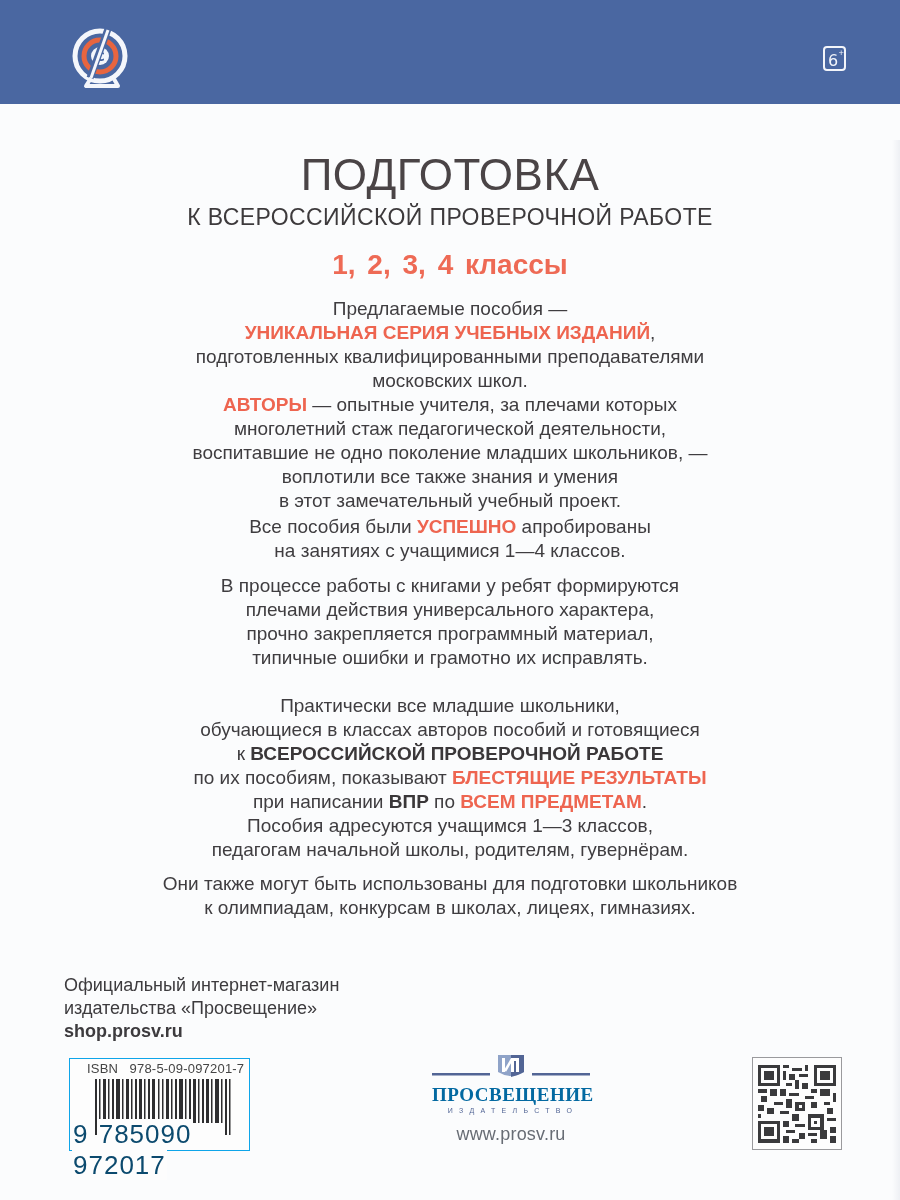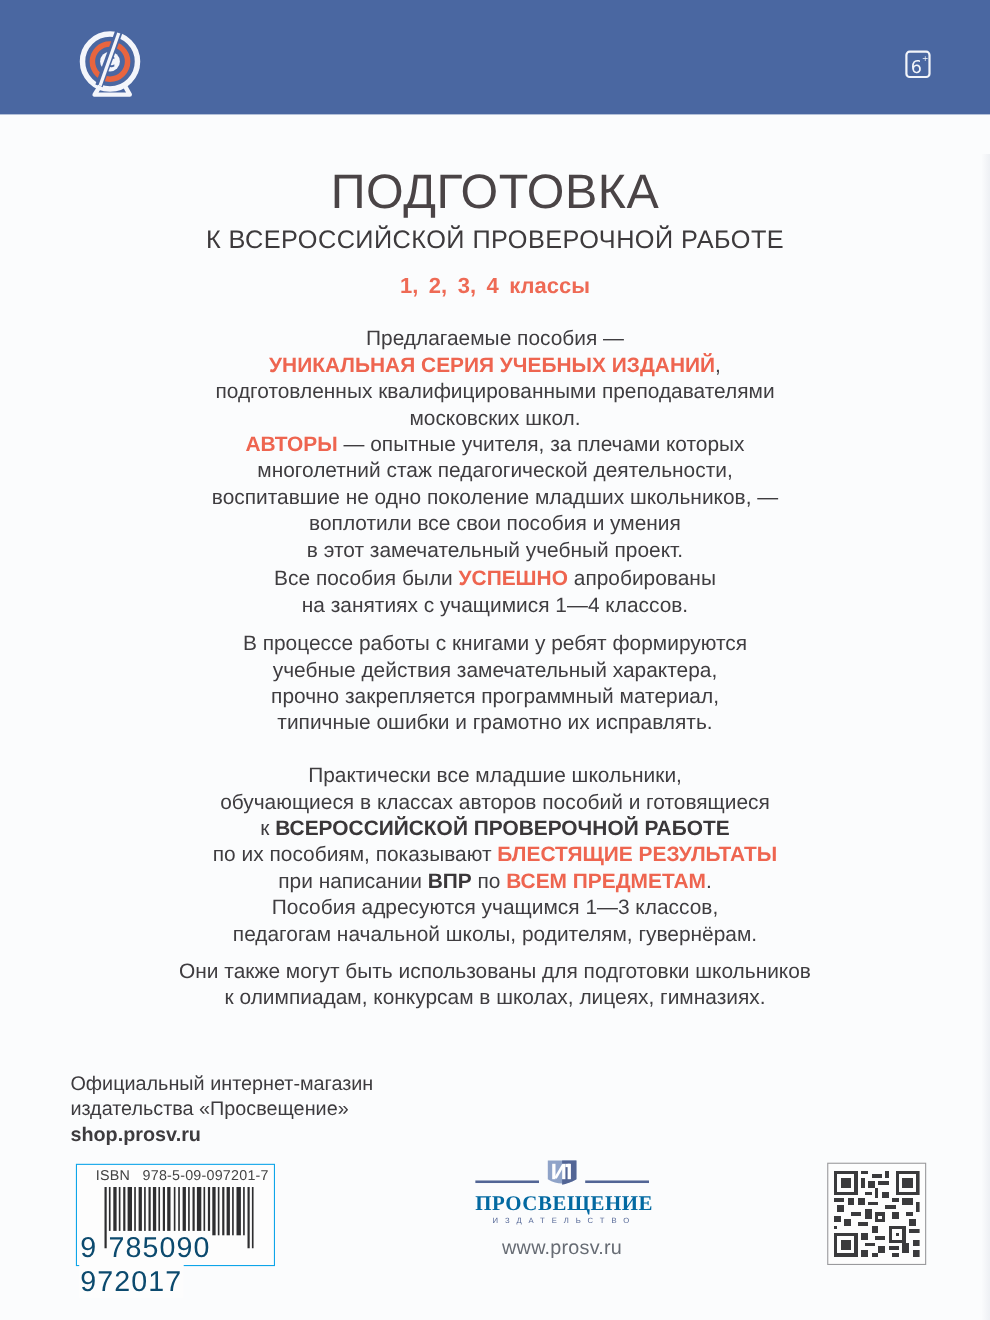--- a/index.html
+++ b/index.html
@@ -26,21 +26,21 @@
     position: absolute; right: 0; top: 140px; width: 8px; height: 1060px;
     background: linear-gradient(to right, #fbfcfd, #eef0f4);
   }
 
   .center { position: absolute; left: 0; width: 900px; text-align: center; }
   .title {
     top: 150px; font-size: 44px; color: #4a4446; letter-spacing: 0.5px;
     font-weight: normal;
   }
   .subtitle { top: 204px; font-size: 23px; color: #3d3a3c; letter-spacing: 0.4px; }
-  .grades { top: 249px; font-size: 20px; color: #ee6a55; font-weight: bold; word-spacing: 4px; }
+  .grades { top: 249px; font-size: 28px; color: #ee6a55; font-weight: bold; word-spacing: 4px; }
 
   .para { font-size: 19px; line-height: 24px; color: #3f3d40; }
   .para .hl { color: #ee6550; font-weight: bold; }
   .para .bd { color: #3a3739; font-weight: bold; }
   .p1 { top: 297px; }
   .p2 { top: 393px; }
   .p3 { top: 515px; }
   .p4 { top: 574px; }
   .p5 { top: 694px; }
   .p6 { top: 814px; }
@@ -105,32 +105,32 @@
   <div>Предлагаемые пособия —</div>
   <div><span class="hl">УНИКАЛЬНАЯ СЕРИЯ УЧЕБНЫХ ИЗДАНИЙ</span><span>,</span></div>
   <div>подготовленных квалифицированными преподавателями</div>
   <div>московских школ.</div>
 </div>
 
 <div class="center para p2">
   <div><span class="hl">АВТОРЫ</span><span> — опытные учителя, за плечами которых</span></div>
   <div>многолетний стаж педагогической деятельности,</div>
   <div>воспитавшие не одно поколение младших школьников, —</div>
-  <div>воплотили все свои пособия и умения</div>
+  <div>воплотили все также знания и умения</div>
   <div>в этот замечательный учебный проект.</div>
 </div>
 
 <div class="center para p3">
   <div><span>Все пособия были </span><span class="hl">УСПЕШНО</span><span> апробированы</span></div>
   <div>на занятиях с учащимися 1—4 классов.</div>
 </div>
 
 <div class="center para p4">
   <div>В процессе работы с книгами у ребят формируются</div>
-  <div>учебные действия замечательный характера,</div>
+  <div>плечами действия универсального характера,</div>
   <div>прочно закрепляется программный материал,</div>
   <div>типичные ошибки и грамотно их исправлять.</div>
 </div>
 
 <div class="center para p5">
   <div>Практически все младшие школьники,</div>
   <div>обучающиеся в классах авторов пособий и готовящиеся</div>
   <div><span>к </span><span class="bd">ВСЕРОССИЙСКОЙ ПРОВЕРОЧНОЙ РАБОТЕ</span></div>
   <div><span>по их пособиям, показывают </span><span class="hl">БЛЕСТЯЩИЕ РЕЗУЛЬТАТЫ</span></div>
   <div><span>при написании </span><span class="bd">ВПР</span><span> по </span><span class="hl">ВСЕМ ПРЕДМЕТАМ</span><span>.</span></div>

